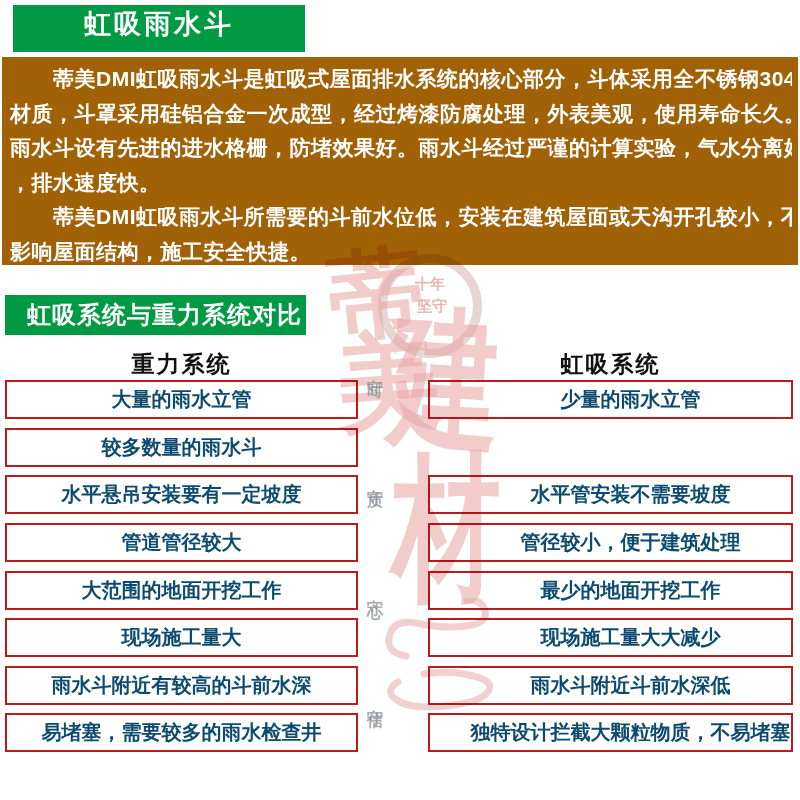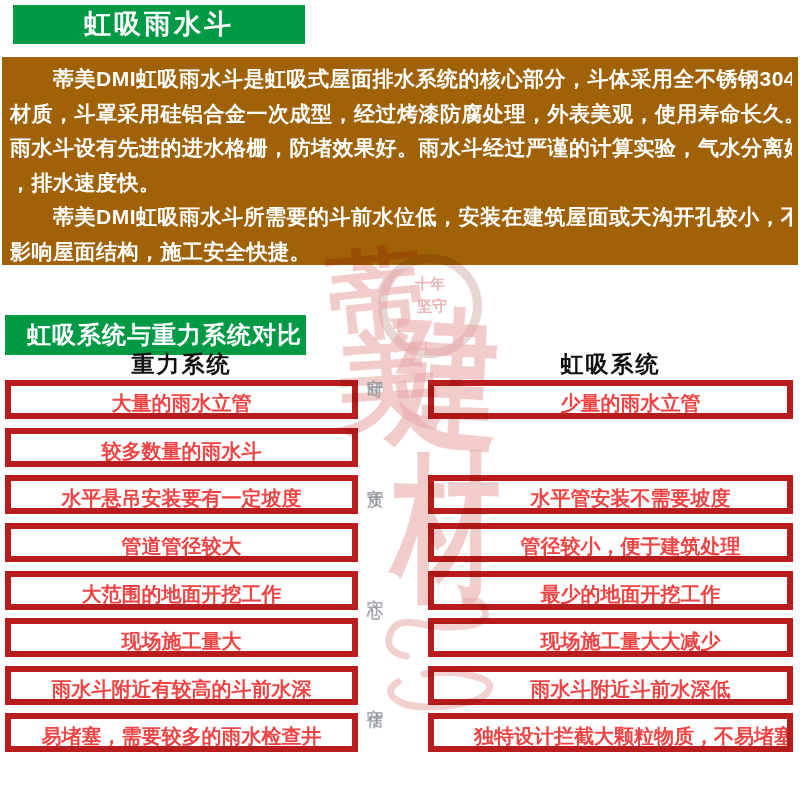--- a/index.html
+++ b/index.html
@@ -5,41 +5,41 @@
   html,body{margin:0;padding:0;background:#ffffff;}
   .canvas{
     position:relative;width:800px;height:800px;background:#ffffff;overflow:hidden;
     font-family:"Liberation Sans","DejaVu Sans",sans-serif;
   }
   
   .bar-title{
     position:absolute;background:#009a44;color:#ffffff;font-weight:bold;
     box-sizing:border-box;white-space:nowrap;
   }
-  .bar1{left:13px;top:5px;width:292px;height:39px;font-size:27px;line-height:39px;text-align:center;letter-spacing:3px;}
-  .bar2{left:5px;top:295px;width:301px;height:40px;font-size:24px;line-height:40px;padding-left:22px;letter-spacing:1px;margin-top:20px;}
+  .bar1{left:13px;top:5px;width:292px;height:47px;font-size:27px;line-height:39px;text-align:center;letter-spacing:3px;}
+  .bar2{left:5px;top:295px;width:301px;height:40px;font-size:24px;line-height:40px;padding-left:22px;letter-spacing:1px;}
   
   .intro{
     position:absolute;left:2px;top:57px;width:796px;height:208px;background:#a16207;
     color:#ffffff;font-weight:bold;font-size:21px;
   }
   .intro-line{
     position:absolute;left:8px;right:6px;height:34px;line-height:34px;white-space:nowrap;overflow:hidden;
     letter-spacing:0.5px;
   }
   
   .col-title{
     position:absolute;top:349px;height:30px;line-height:30px;text-align:center;
     font-size:23px;font-weight:bold;color:#111111;letter-spacing:2px;
   }
   .col-title.left{left:5px;width:353px;}
   .col-title.right{left:428px;width:365px;}
   .cbox{
-    position:absolute;background:#ffffff;border:6px solid #b91c1c;box-sizing:border-box;
-    height:39px;line-height:35px;text-align:center;font-size:20px;font-weight:bold;color:#ef4444;
+    position:absolute;background:#ffffff;border:2px solid #b91c1c;box-sizing:border-box;
+    height:39px;line-height:35px;text-align:center;font-size:20px;font-weight:bold;color:#0c4a6e;
     white-space:nowrap;overflow:hidden;
   }
   .cbox.left{left:5px;width:353px;}
   .cbox.right{left:428px;width:365px;padding-left:40px;}
   
   .watermark{position:absolute;left:0;top:0;width:800px;height:712px;pointer-events:none;mix-blend-mode:multiply;}
   .wm-char{position:absolute;color:rgba(233,169,169,0.60);font-weight:bold;line-height:1;}
   .wm-ring{position:absolute;left:378px;top:254px;width:104px;height:104px;border:9px solid rgba(190,150,142,0.38);border-radius:50%;box-sizing:border-box;}
   .wm-ring-text{position:absolute;width:60px;text-align:center;color:rgba(214,120,120,0.55);font-size:15px;font-weight:bold;line-height:1;}
   .wm-motto{position:absolute;left:364px;writing-mode:vertical-rl;color:rgba(140,146,152,0.75);font-size:16px;font-weight:bold;letter-spacing:3px;}

